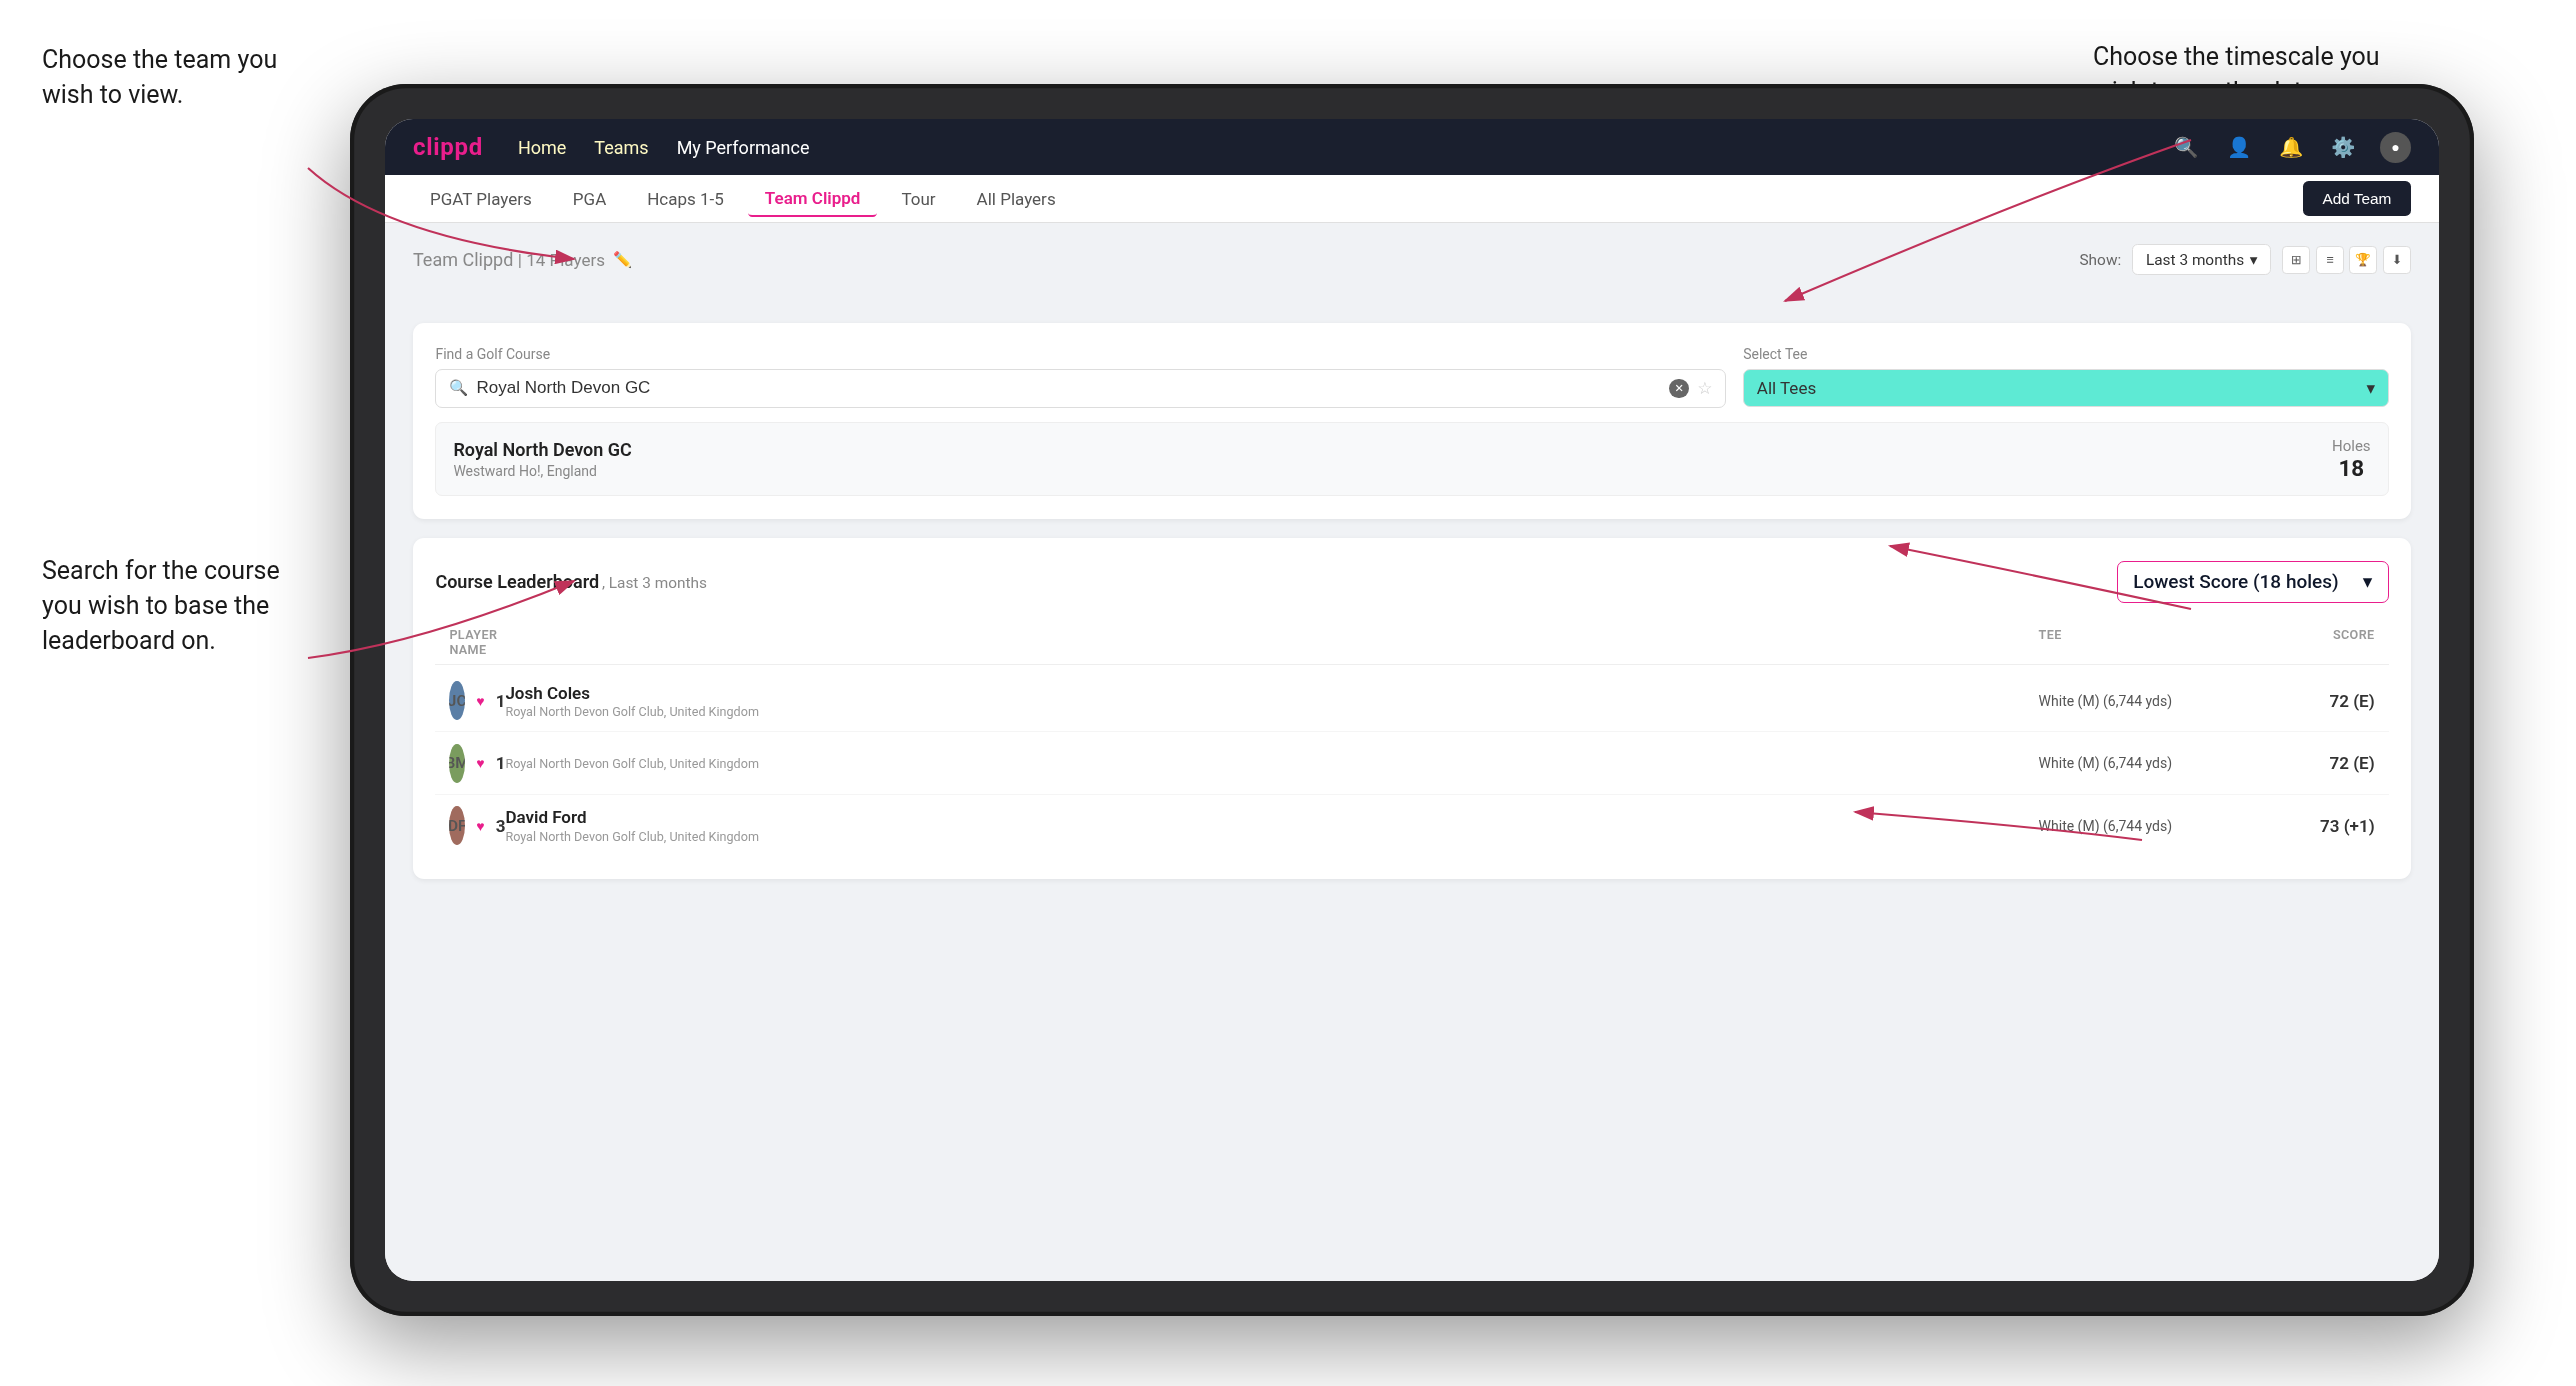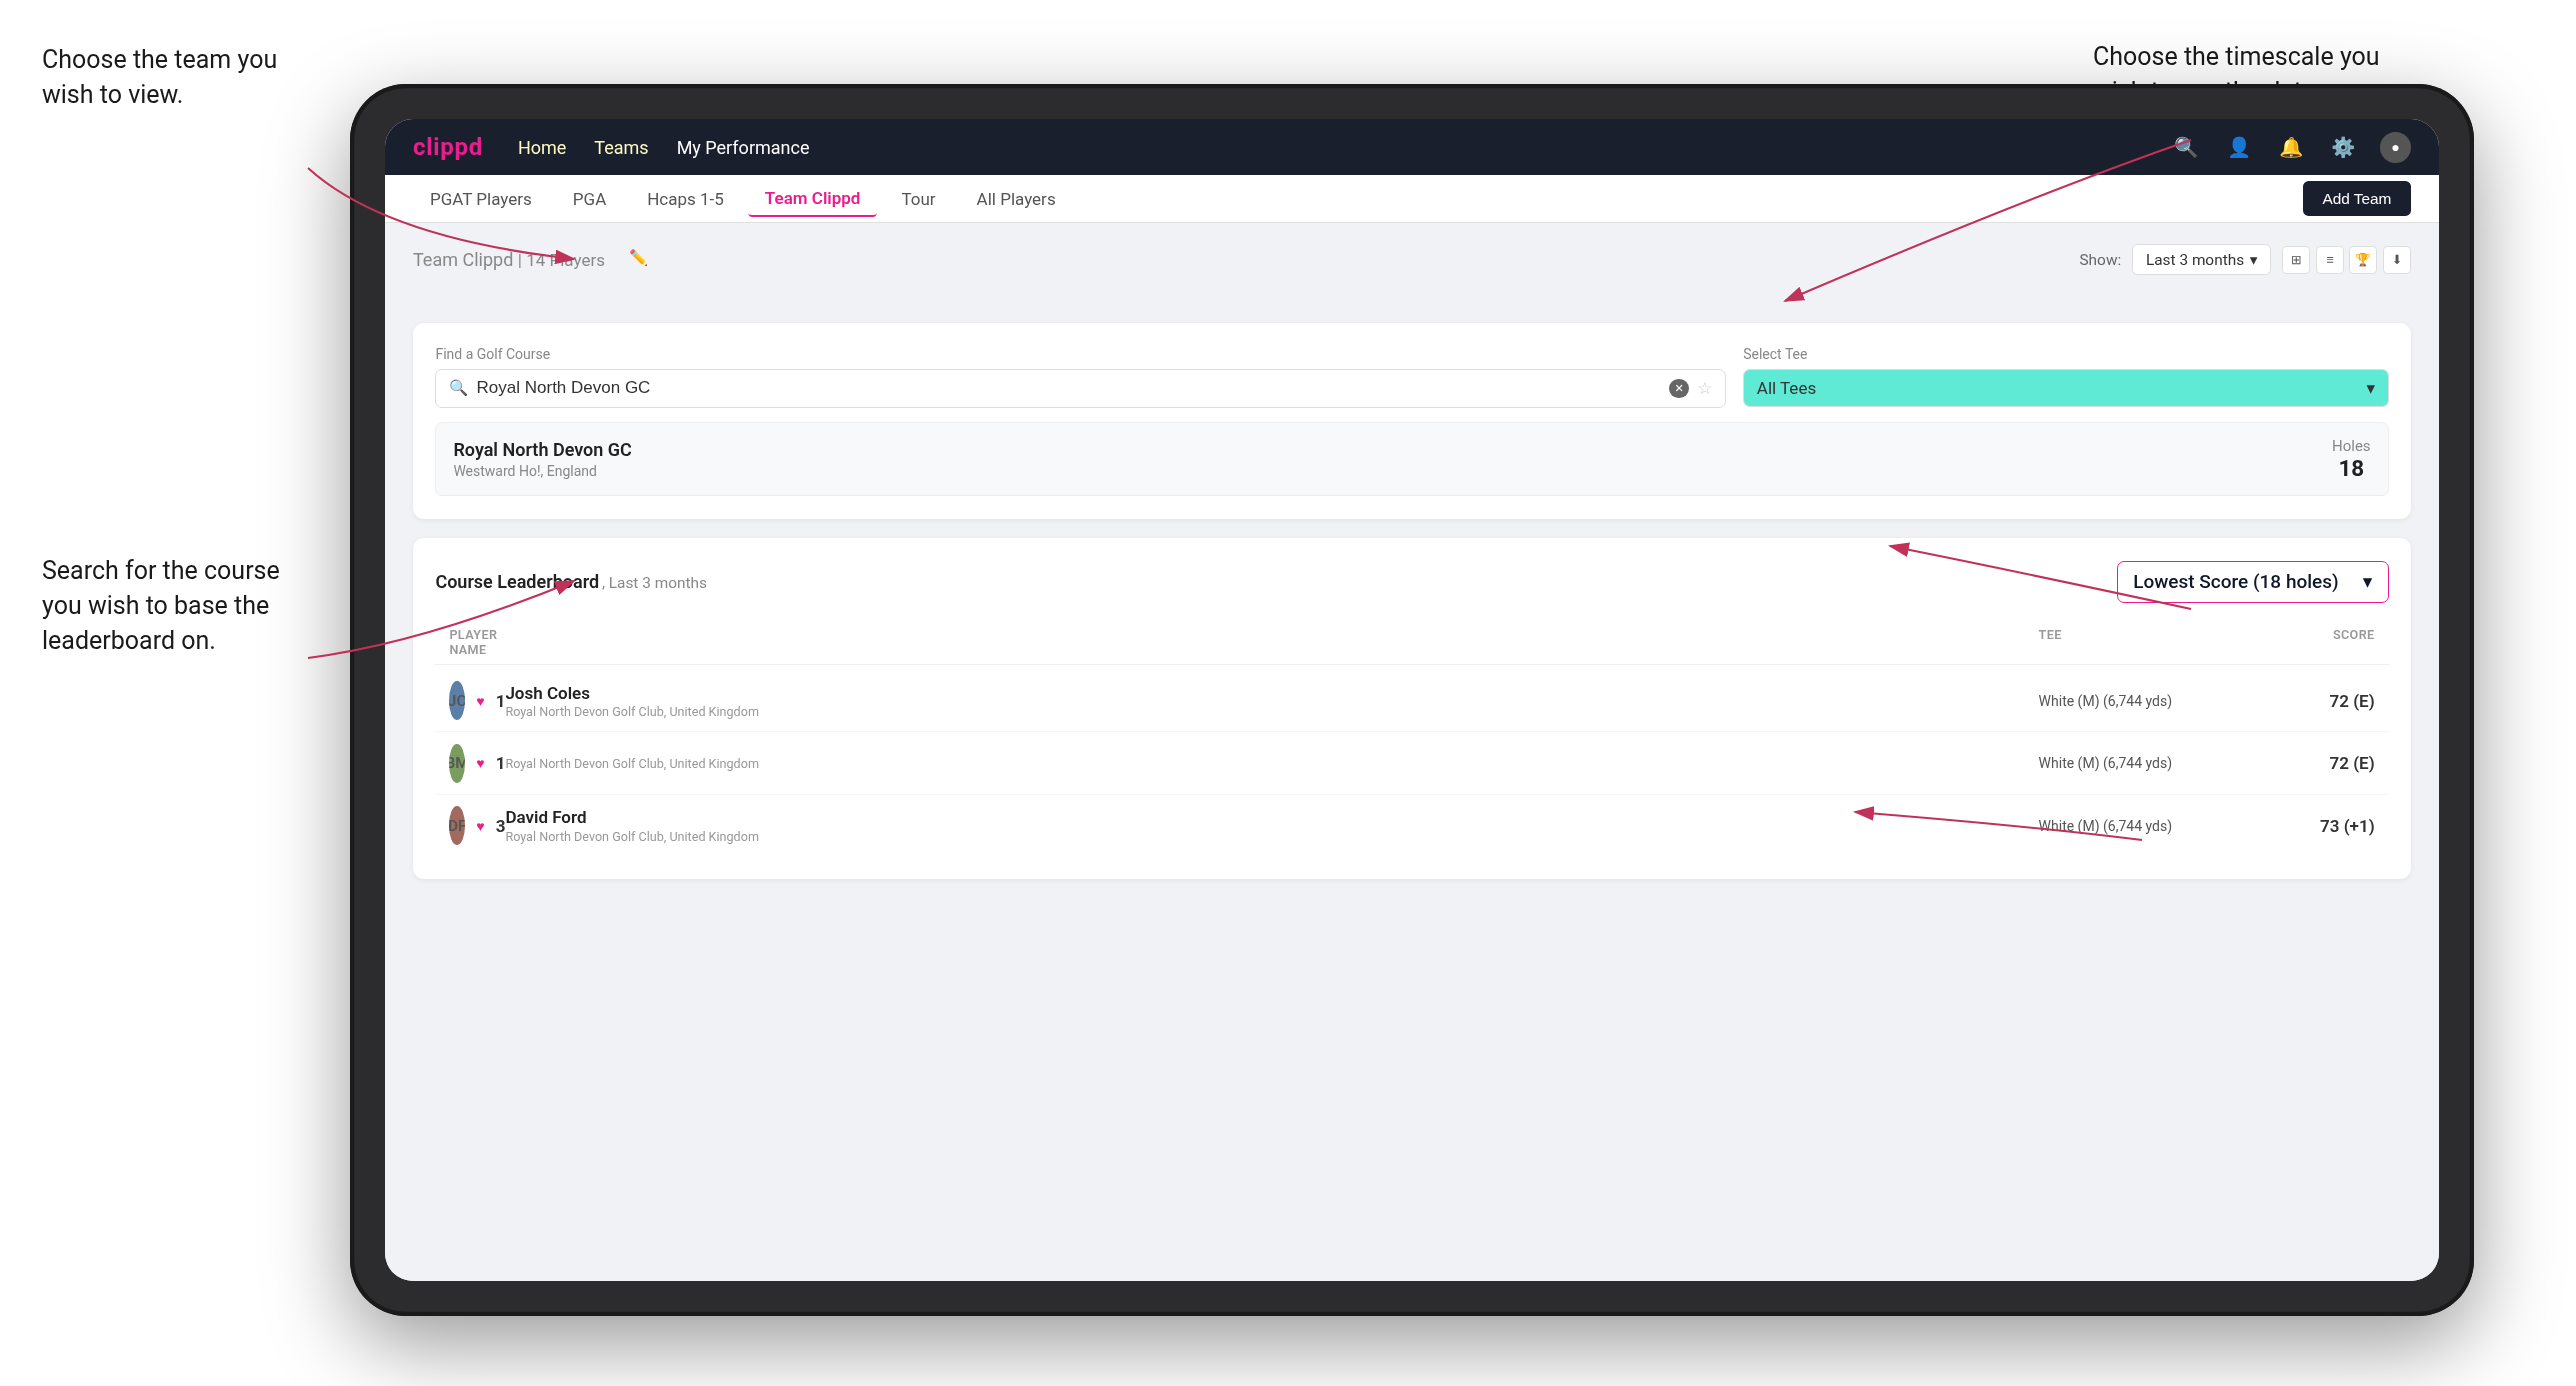--- a/index.html
+++ b/index.html
@@ -607,21 +607,21 @@
       <div class="sub-nav-item">Hcaps 1-5</div>
       <div class="sub-nav-item active">Team Clippd</div>
       <div class="sub-nav-item">Tour</div>
       <div class="sub-nav-item">All Players</div>
       <button class="add-team-btn">Add Team</button>
     </div>
 
     <div class="main-content">
 
       <div class="team-header">
-        <div style="display:flex;align-items:flex-start;gap:16px;">
+        <div style="display:flex;align-items:center;gap:0;">
           <span class="team-title">
             <span>Team Clippd</span>
             <span style="color:#888;font-weight:400;font-size:17px;"> | </span>
             <span style="color:#888;font-weight:400;font-size:17px;">14 Players</span>
           </span>
           <span class="edit-icon">✏️</span>
         </div>
         <div class="show-controls">
           <span class="show-label">Show:</span>
           <div class="show-dropdown">

